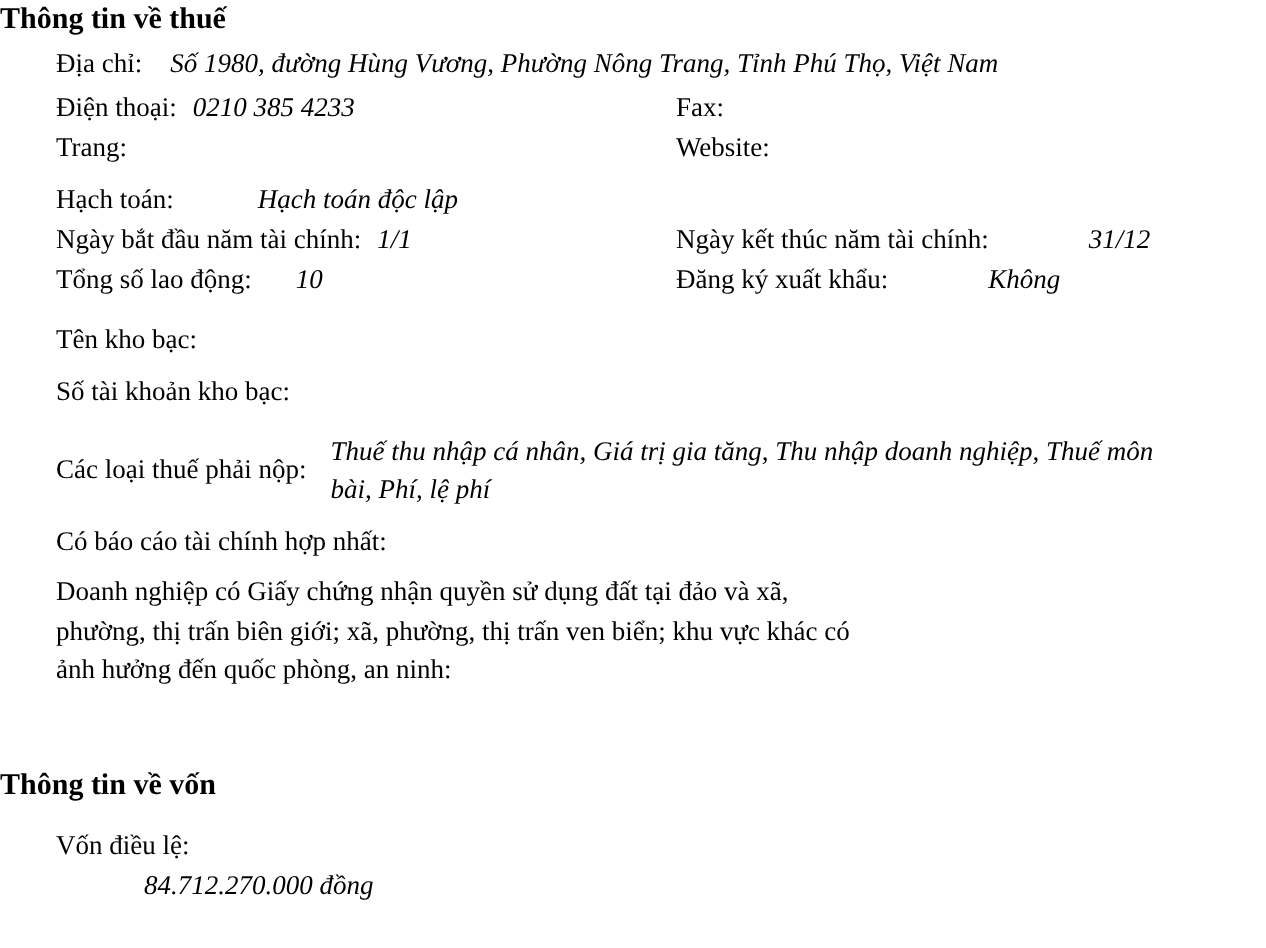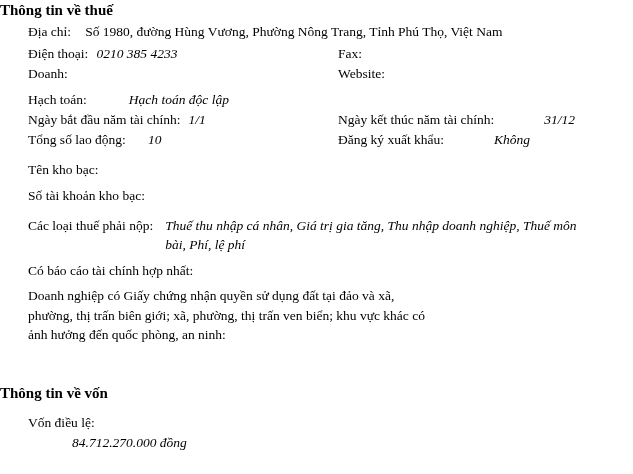--- a/index.html
+++ b/index.html
@@ -53,20 +53,21 @@
   .spacer-22 { height: 22px; }
 
   
   .addr-row {
     display: flex;
     align-items: flex-start;
     line-height: 1.45;
   }
   .addr-label { white-space: nowrap; }
   .addr-value {
+    font-style: italic;
     padding-left: 14px;
     max-width: 500px;
     text-align: center;
   }
 
   
   .two-col {
     display: flex;
     line-height: 1.5;
   }
@@ -75,21 +76,21 @@
     display: flex;
     flex-shrink: 0;
   }
   .col-right {
     display: flex;
     gap: 42px;
   }
 
   .taxes-row {
     display: flex;
-    align-items: flex-start;
+    align-items: center;
     line-height: 1.45;
     font-family: Liberation Serif, serif;
   }
   .taxes-label { white-space: nowrap; }
   .taxes-value {
     font-style: italic;
     padding-left: 12px;
     max-width: 412px;
   }
 
@@ -136,21 +137,21 @@
           <span class="value">0210 385 4233</span>
         </span>
         <span class="col-right">
           <span class="label">Fax:</span>
           <span class="value"></span>
         </span>
       </div>
 
       <div class="two-col">
         <span class="col-left">
-          <span class="label">Doanh:</span>
+          <span class="label">Trang:</span>
           <span class="value"></span>
         </span>
         <span class="col-right">
           <span class="label">Website:</span>
           <span class="value"></span>
         </span>
       </div>
 
       <div class="spacer-6"></div>
 

